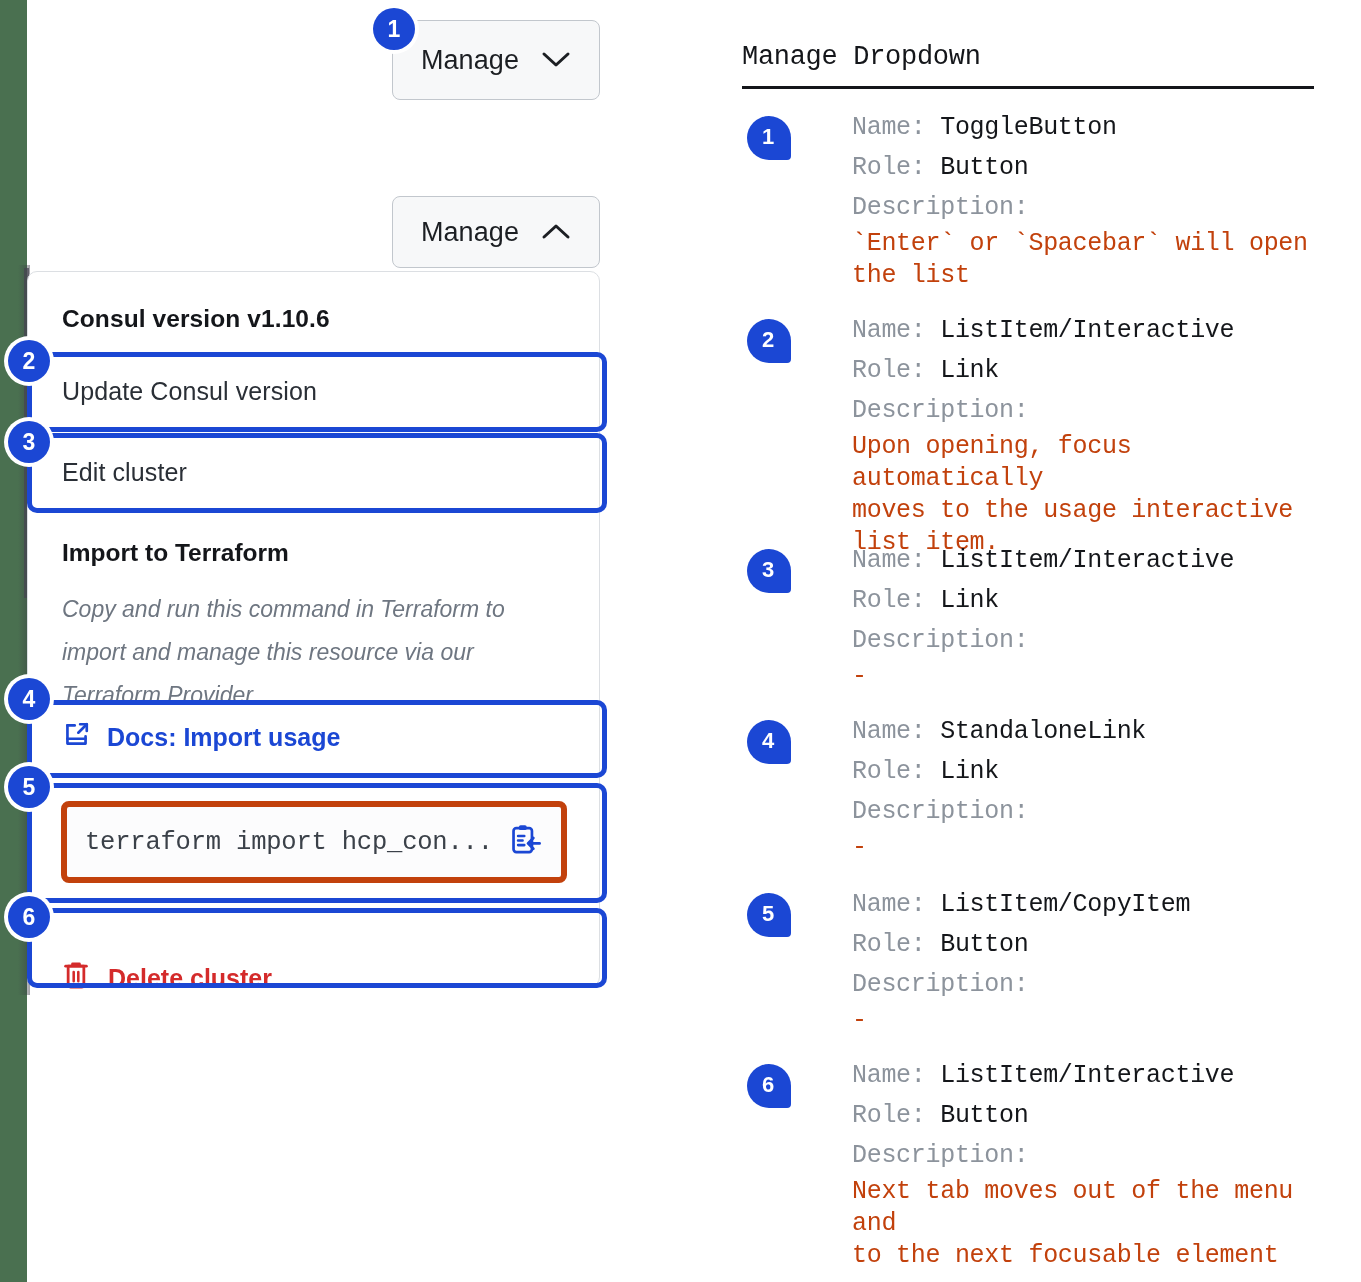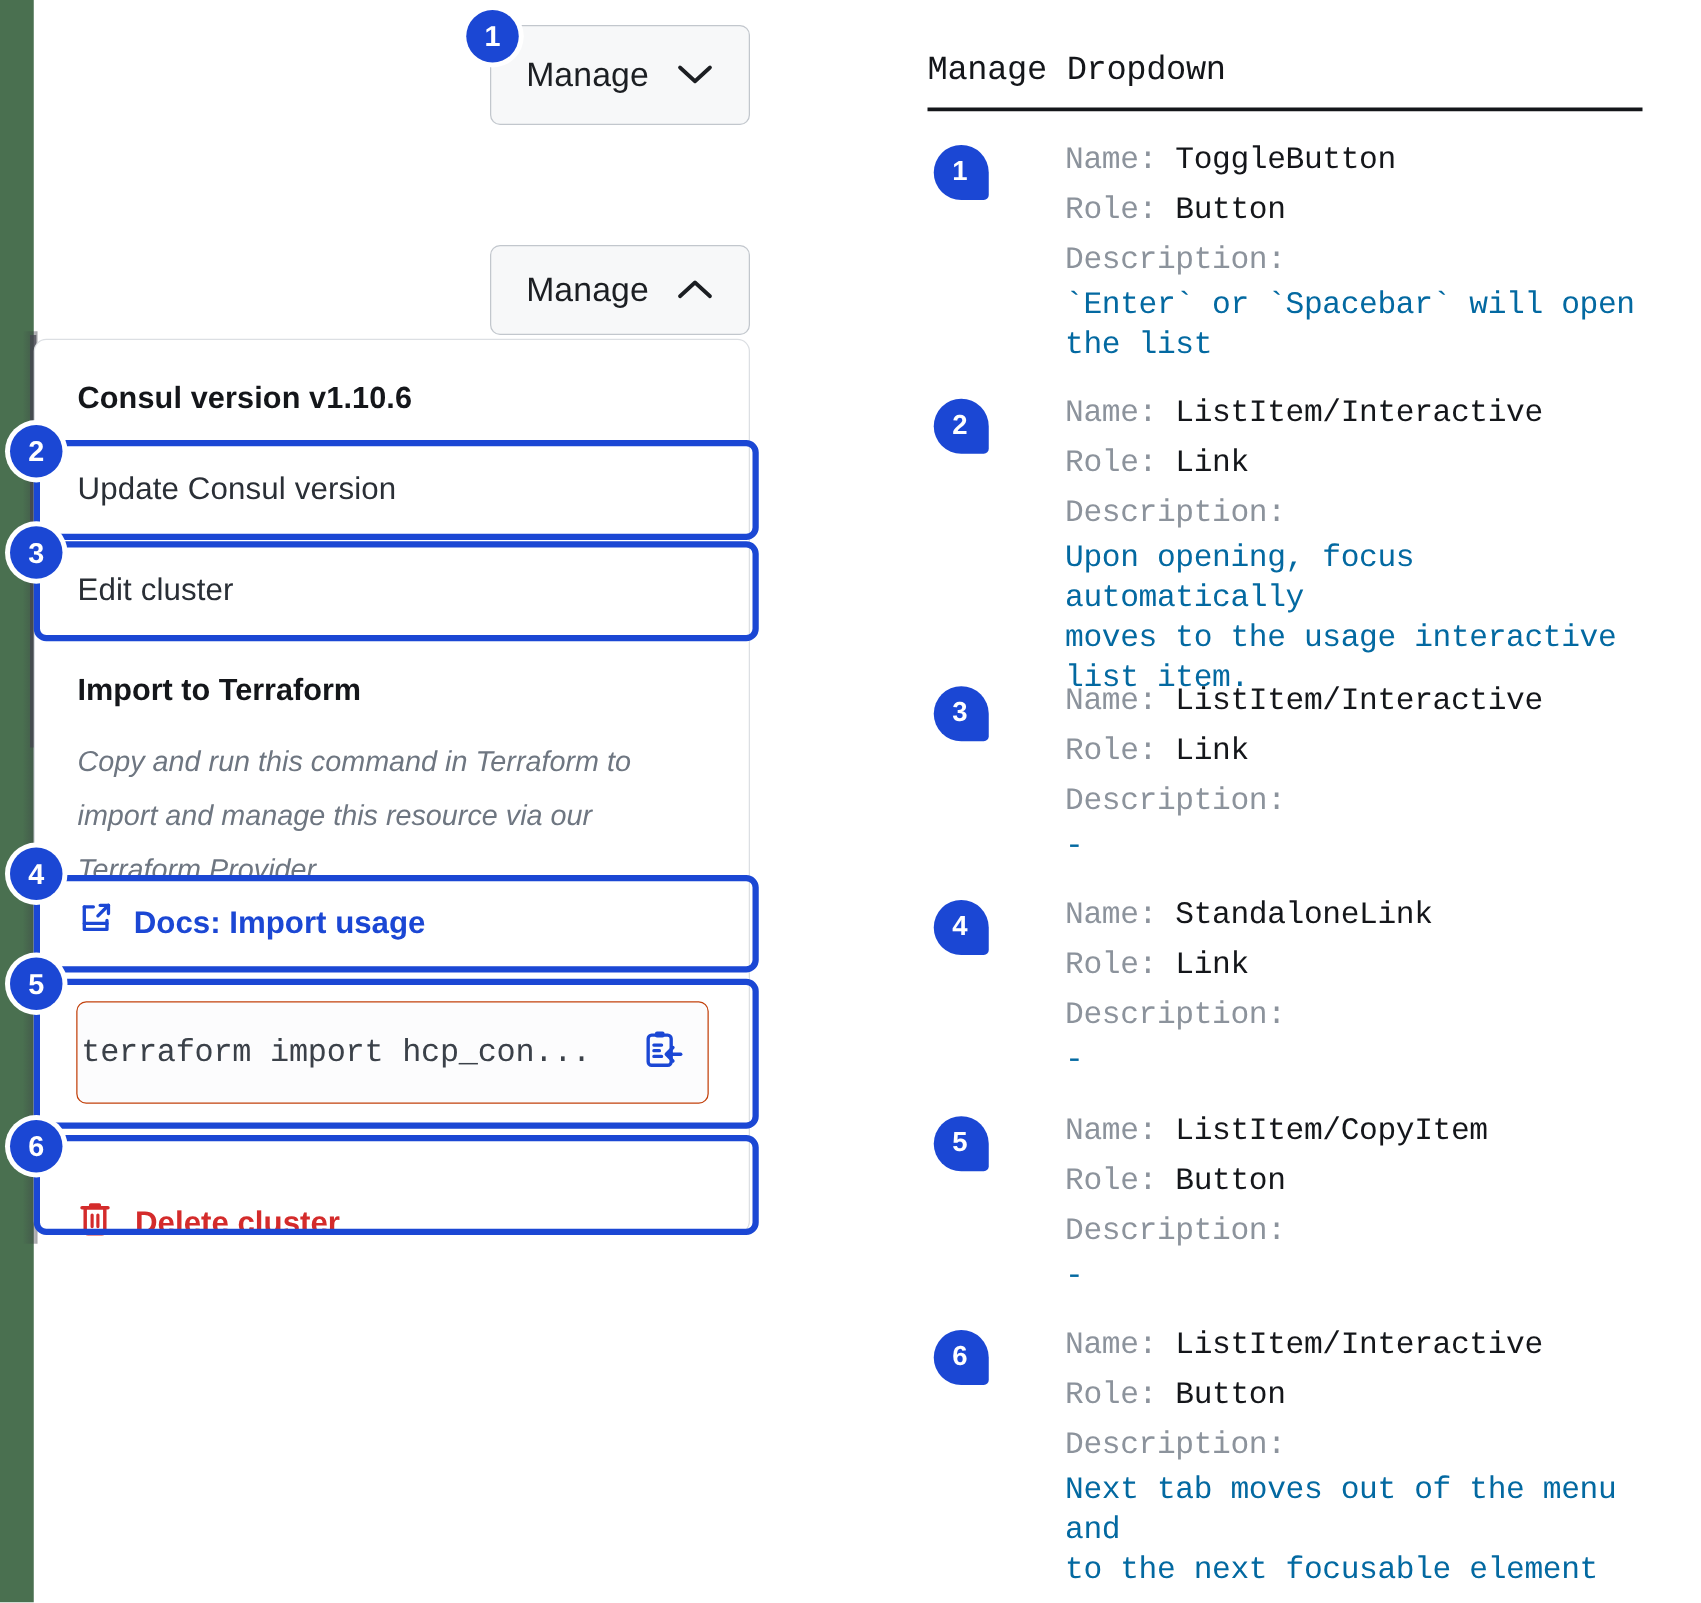--- a/index.html
+++ b/index.html
@@ -110,24 +110,24 @@
     display: flex; align-items: center; gap: 16px;
     font-size: 25px; color: #1b47d4; font-weight: 600;
   }
 
   
   .code-box {
     position: absolute; left: 61px; top: 801px;
     width: 506px; height: 82px;
     box-sizing: border-box;
     background: #fcfcfd;
-    border: 1px solid #c2410c;
+    border: 6px solid #c2410c;
     border-radius: 8px;
     display: flex; align-items: center; justify-content: space-between;
-    padding: 0 18px 0 3px;
+    padding: 0 18px 0 18px;
   }
   .code-text {
     font-family: "Liberation Mono", "DejaVu Sans Mono", monospace;
     font-size: 25.5px; color: #3b4149; letter-spacing: -.2px;
     white-space: nowrap;
   }
 
   
   .delete-row {
     position: absolute; left: 62px; top: 928px;
@@ -181,21 +181,21 @@
   .entry .body {
     margin-left: 110px;
     font-family: "Liberation Mono", "DejaVu Sans Mono", monospace;
     font-size: 25px;
     letter-spacing: -.3px;
   }
   .entry .kv { line-height: 40px; white-space: pre; }
   .entry .k { color: #8c939c; }
   .entry .v { color: #14161a; }
   .entry .desc {
-    color: #0369a1; line-height: 32px;
+    color: #c2410c; line-height: 32px;
     white-space: pre-wrap;
   }
   .entry .desclabel { color: #8c939c; line-height: 40px; }
 </style>
 </head>
 <body>
 
 <div class="canvas">
 
   <div class="edge-strip"></div>

